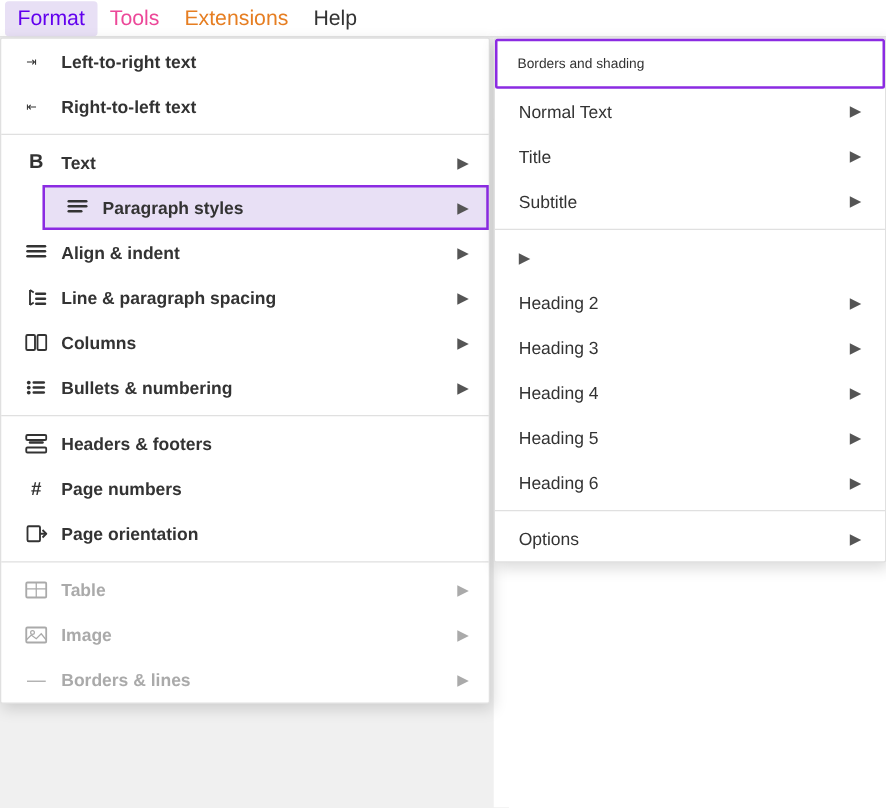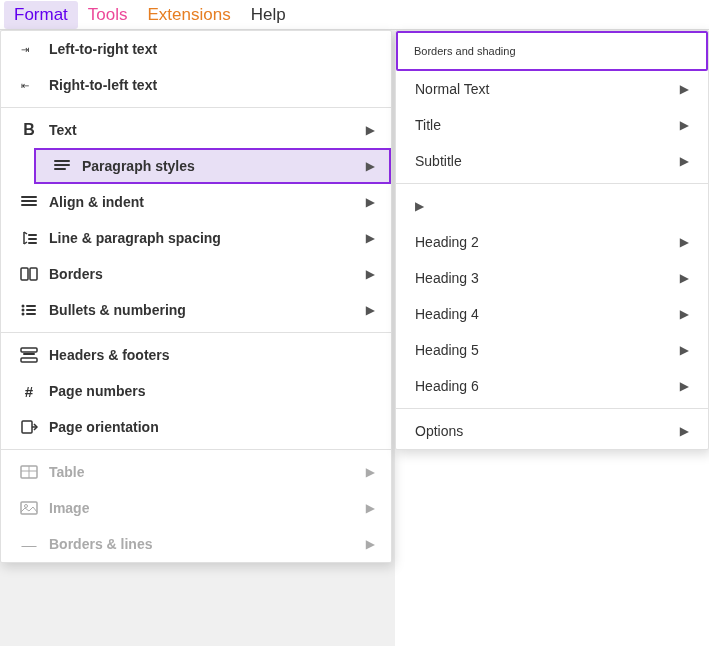--- a/index.html
+++ b/index.html
@@ -315,21 +315,21 @@
     <span class="menu-arrow">▶</span>
   </div>
 
   <div class="format-menu-item">
     <div class="menu-icon">
       <svg width="18" height="18" viewBox="0 0 18 18" fill="none" xmlns="http://www.w3.org/2000/svg">
         <rect x="1" y="3" width="7" height="12" rx="1" fill="none" stroke="#333" stroke-width="1.5"></rect>
         <rect x="10" y="3" width="7" height="12" rx="1" fill="none" stroke="#333" stroke-width="1.5"></rect>
       </svg>
     </div>
-    <span class="menu-label">Borders</span>
+    <span class="menu-label">Columns</span>
     <span class="menu-arrow">▶</span>
   </div>
 
   <div class="format-menu-item">
     <div class="menu-icon">
       <svg width="18" height="18" viewBox="0 0 18 18" fill="none" xmlns="http://www.w3.org/2000/svg">
         <circle cx="3" cy="5" r="1.5" fill="#333"></circle>
         <rect x="6" y="4" width="10" height="2" rx="1" fill="#333"></rect>
         <circle cx="3" cy="9" r="1.5" fill="#333"></circle>
         <rect x="6" y="8" width="10" height="2" rx="1" fill="#333"></rect>

